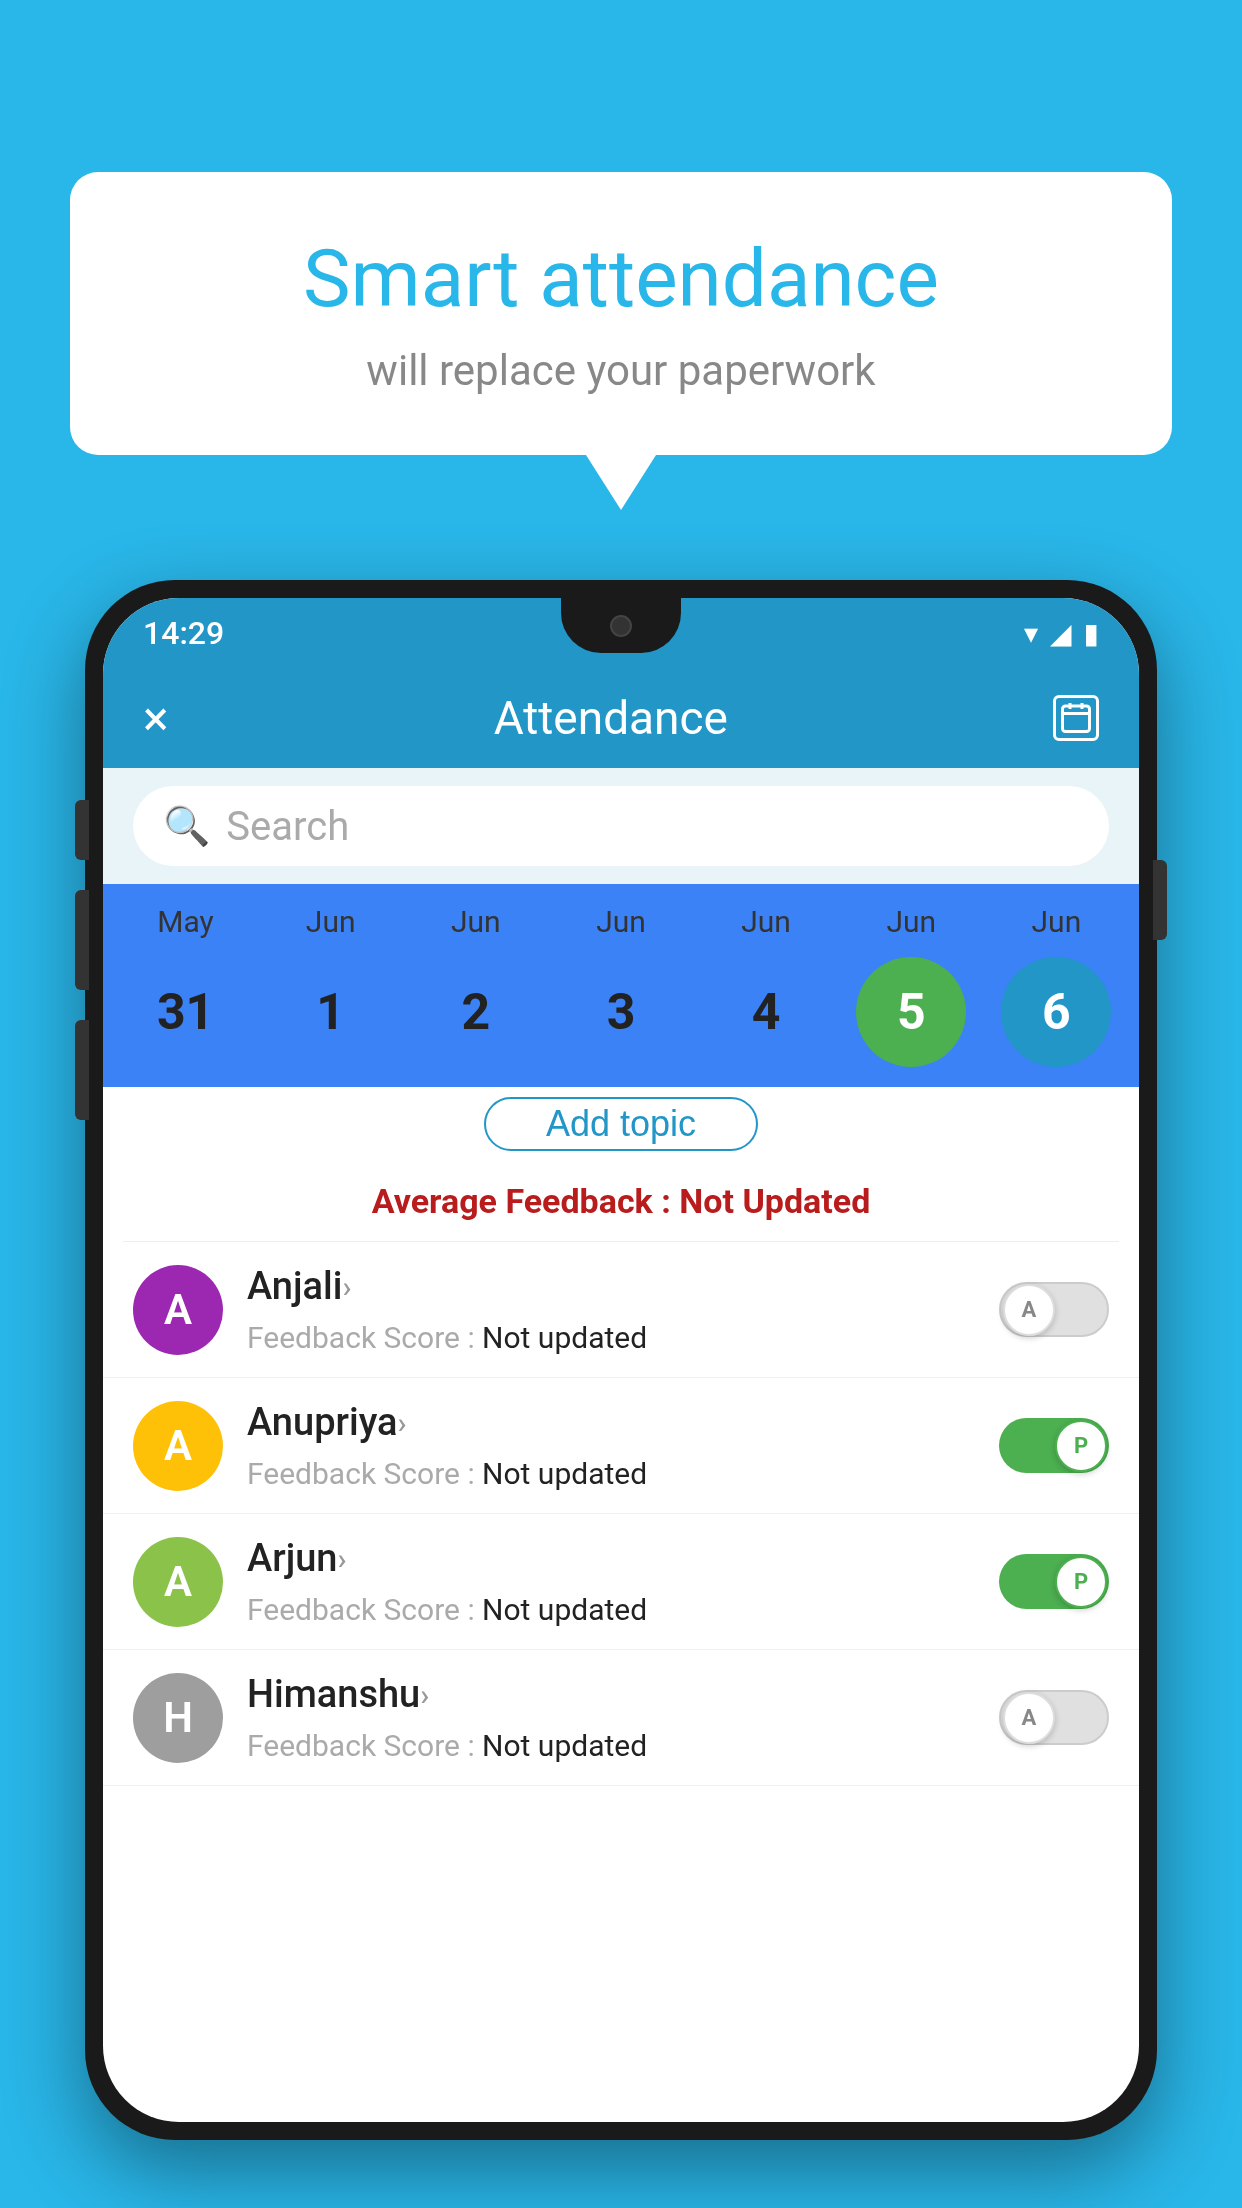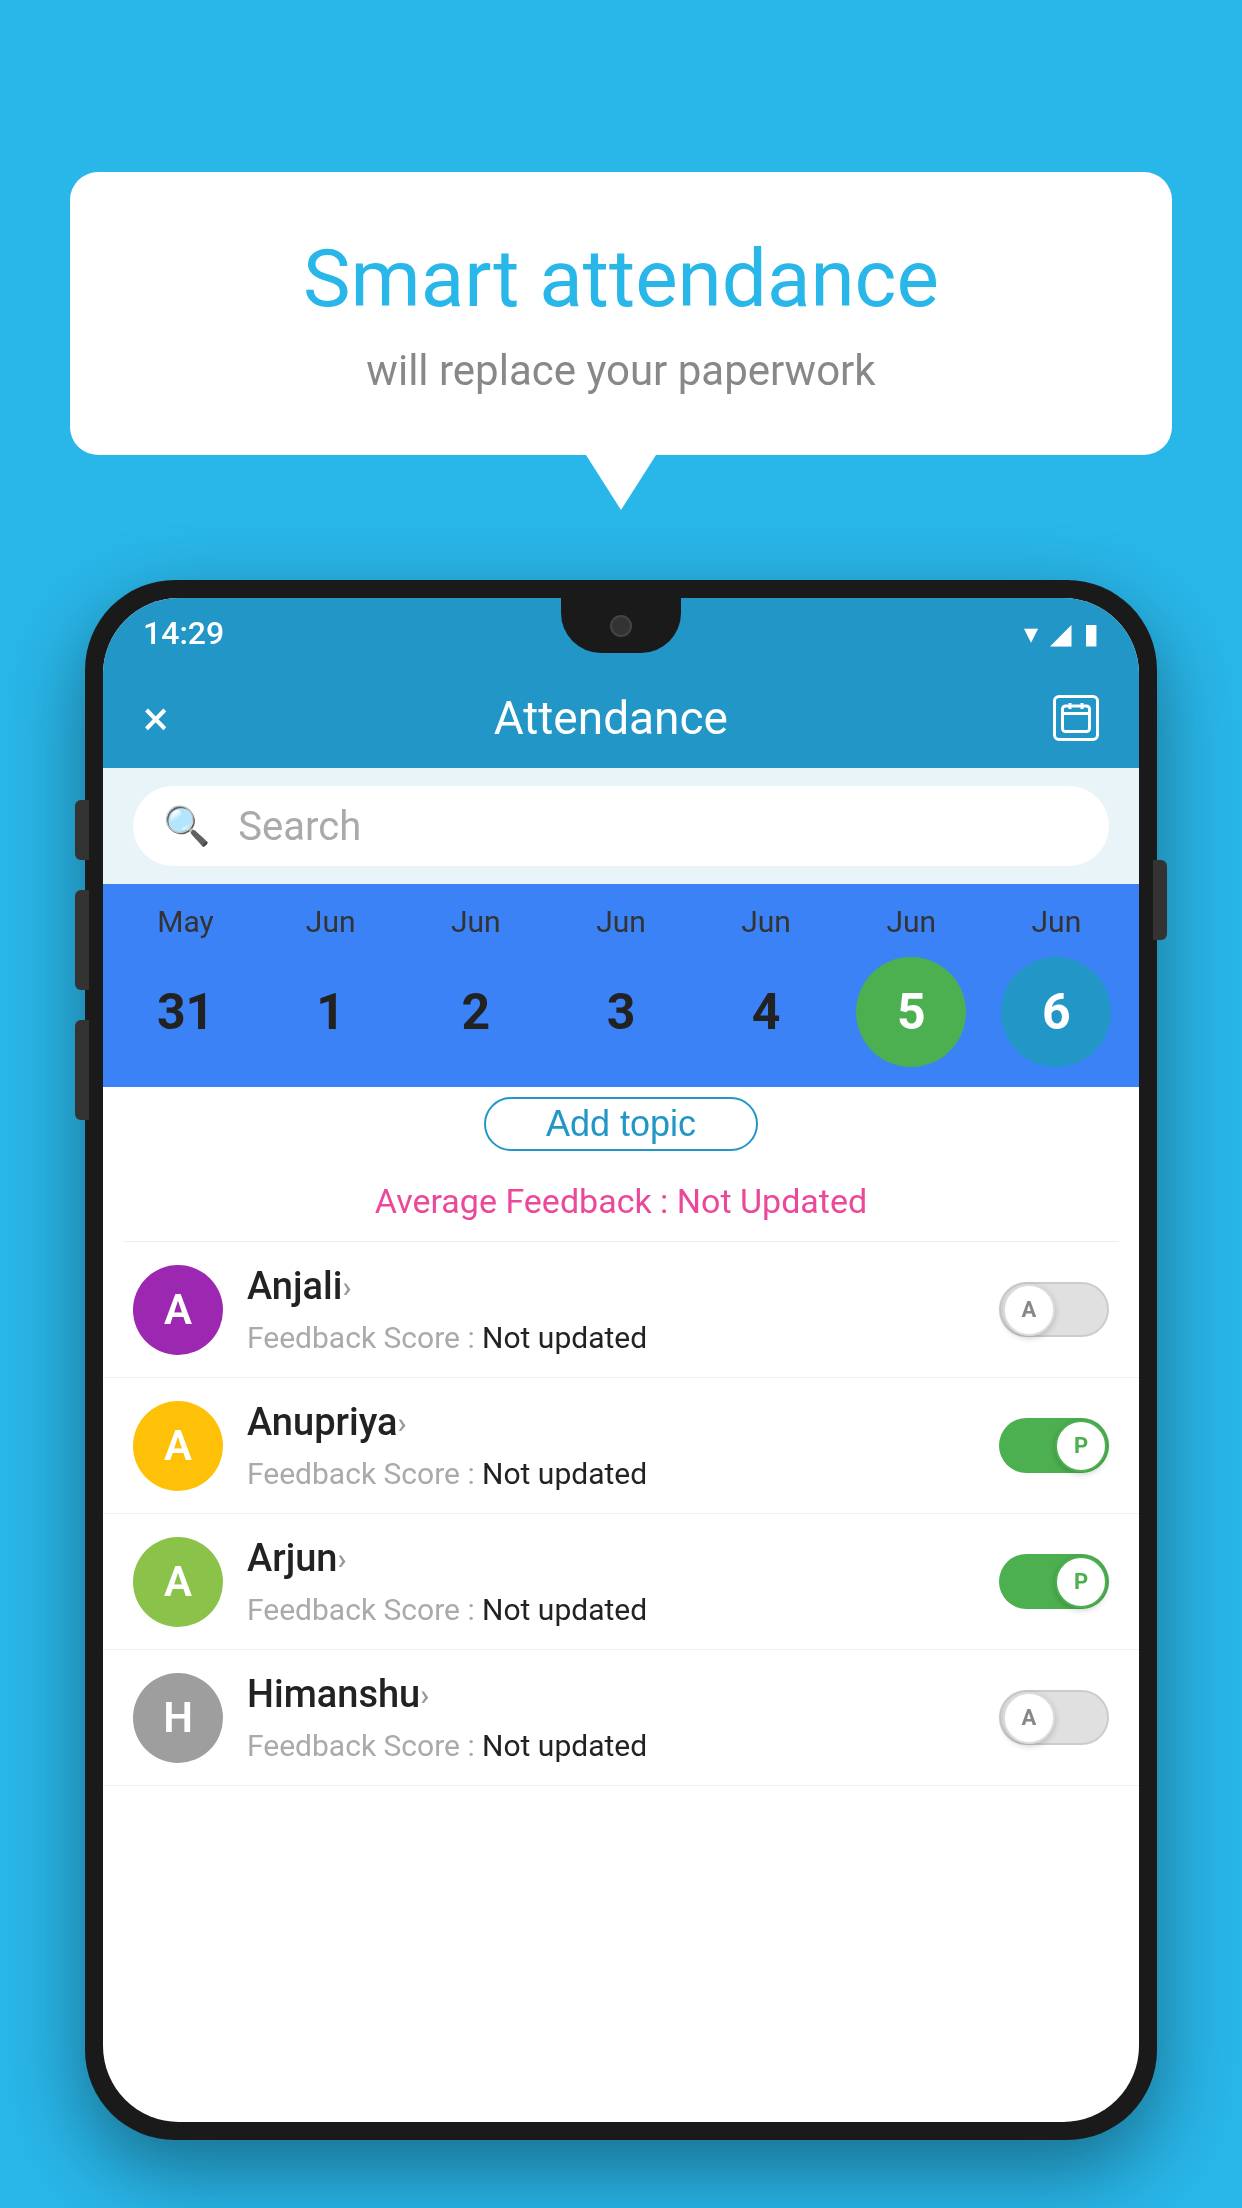--- a/index.html
+++ b/index.html
@@ -188,21 +188,20 @@
     }
 
     .search-icon {
       color: #aaa;
       font-size: 38px;
     }
 
     .search-text {
       color: #aaa;
       font-size: 40px;
-      margin-left: 12px;
     }
 
     
     .calendar-row {
       background: #3b82f6;
       padding: 20px 10px 10px 10px;
     }
 
     .calendar-months {
       display: flex;
@@ -277,22 +276,22 @@
     
     .avg-feedback {
       background: white;
       text-align: center;
       padding: 10px 0 20px;
       font-size: 34px;
       color: #888;
     }
 
     .avg-feedback span {
-      color: #ec4899;
-      font-weight: 400;
+      color: #b91c1c;
+      font-weight: 700;
     }
 
     
     .divider {
       height: 1px;
       background: #eee;
       margin: 0 20px;
     }
 
     

